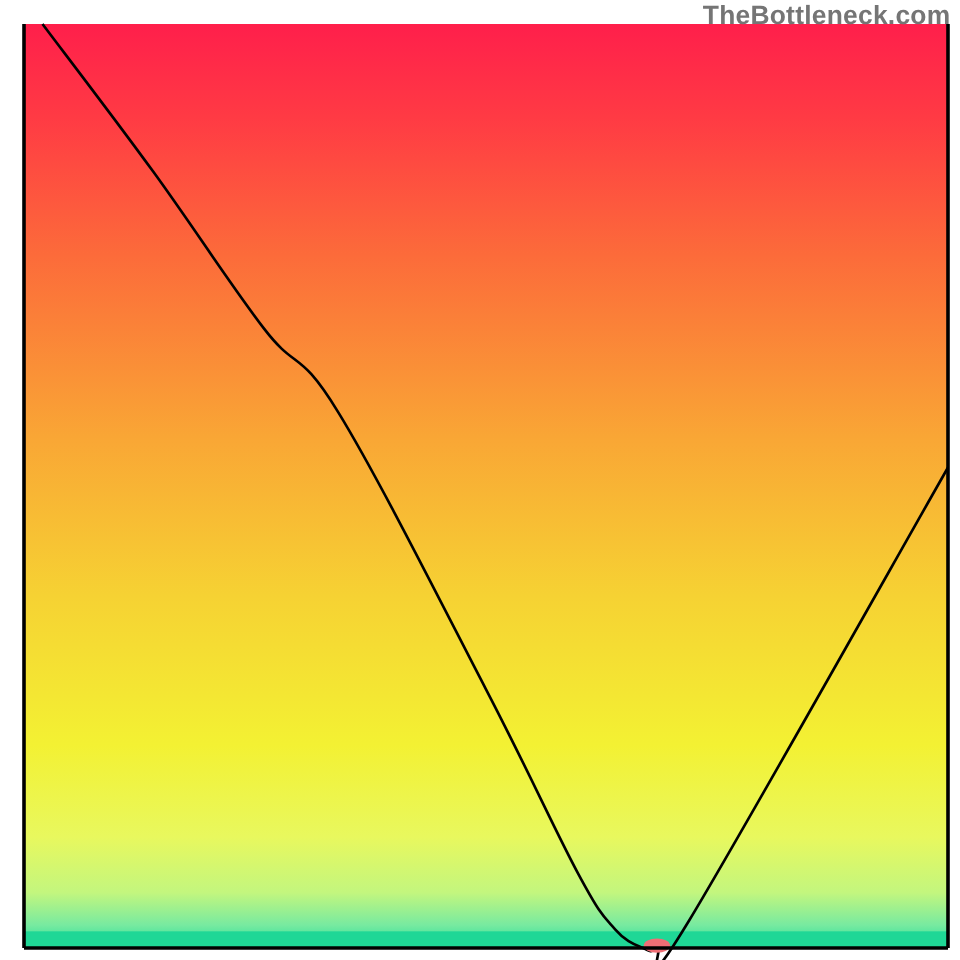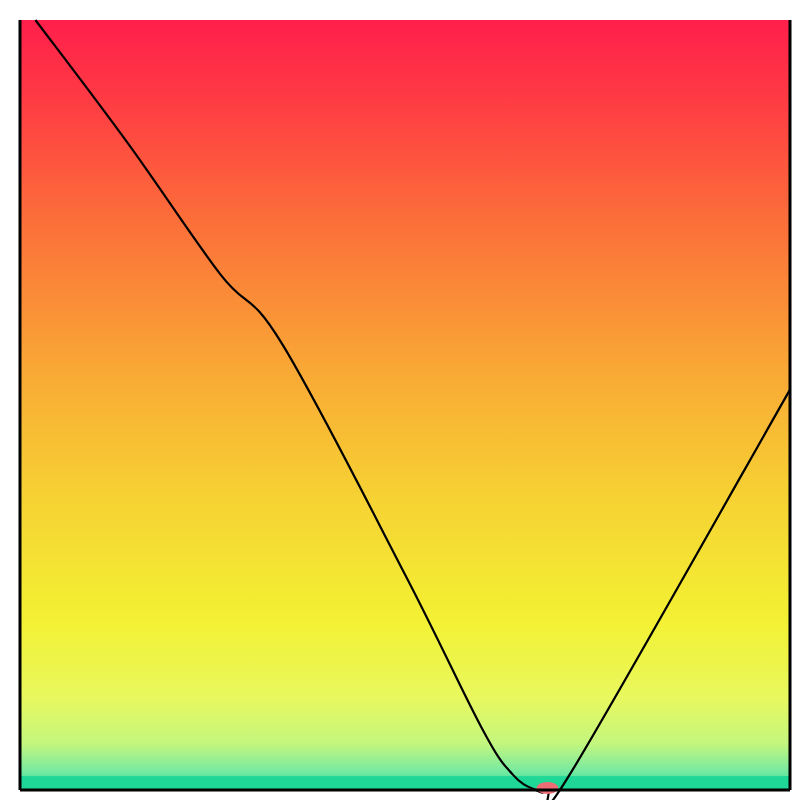--- a/index.html
+++ b/index.html
@@ -27,13 +27,14 @@
         </linearGradient>
     </defs>
     <rect fill="url(#bg)" x="20" y="20" width="770" height="770"></rect>
     <rect x="20" y="776.14" width="770" height="13.86" fill="#1fd796"></rect>
     <path fill="none" stroke="#000" stroke-width="2.2" d="M 35.4 20 C 52.032 42.17600000000001 94.536 97.46200000000005 127.80000000000001 143.20000000000005 C 161.06400000000002 188.93800000000005 192.48000000000002 238.06400000000002 220.20000000000002 274.1 C 247.92000000000002 310.136 248.536 289.34600000000006 281.8 343.40000000000003 C 315.064 397.454 368.964 505.1 405 574.4 C 441.036 643.6999999999999 462.596 692.3639999999999 482 728.4 C 501.404 764.436 503.09799999999996 763.5120000000001 512.8 774.6 C 522.502 785.688 529.663 787.228 535.9 790 C 542.137 792.772 540.5200000000001 794.158 547.45 790 C 554.38 785.842 530.741 838.972 574.4 766.9 C 618.059 694.828 751.192 457.51399999999995 790 389.59999999999997"></path>
     <ellipse cx="547.45" cy="788" rx="11" ry="6" fill="#ef6e75"></ellipse>
     <path stroke="#000" stroke-width="3" fill="none" d="M 20 20 L 20 790"></path>
     <path stroke="#000" stroke-width="3" fill="none" d="M 20 790 L 790 790"></path>
     <path stroke="#000" stroke-width="3" fill="none" d="M 790 20 L 790 790"></path>
   </svg>
+  <div class="watermark">TheBottleneck.com</div>
 </div>
 
 </body></html>

